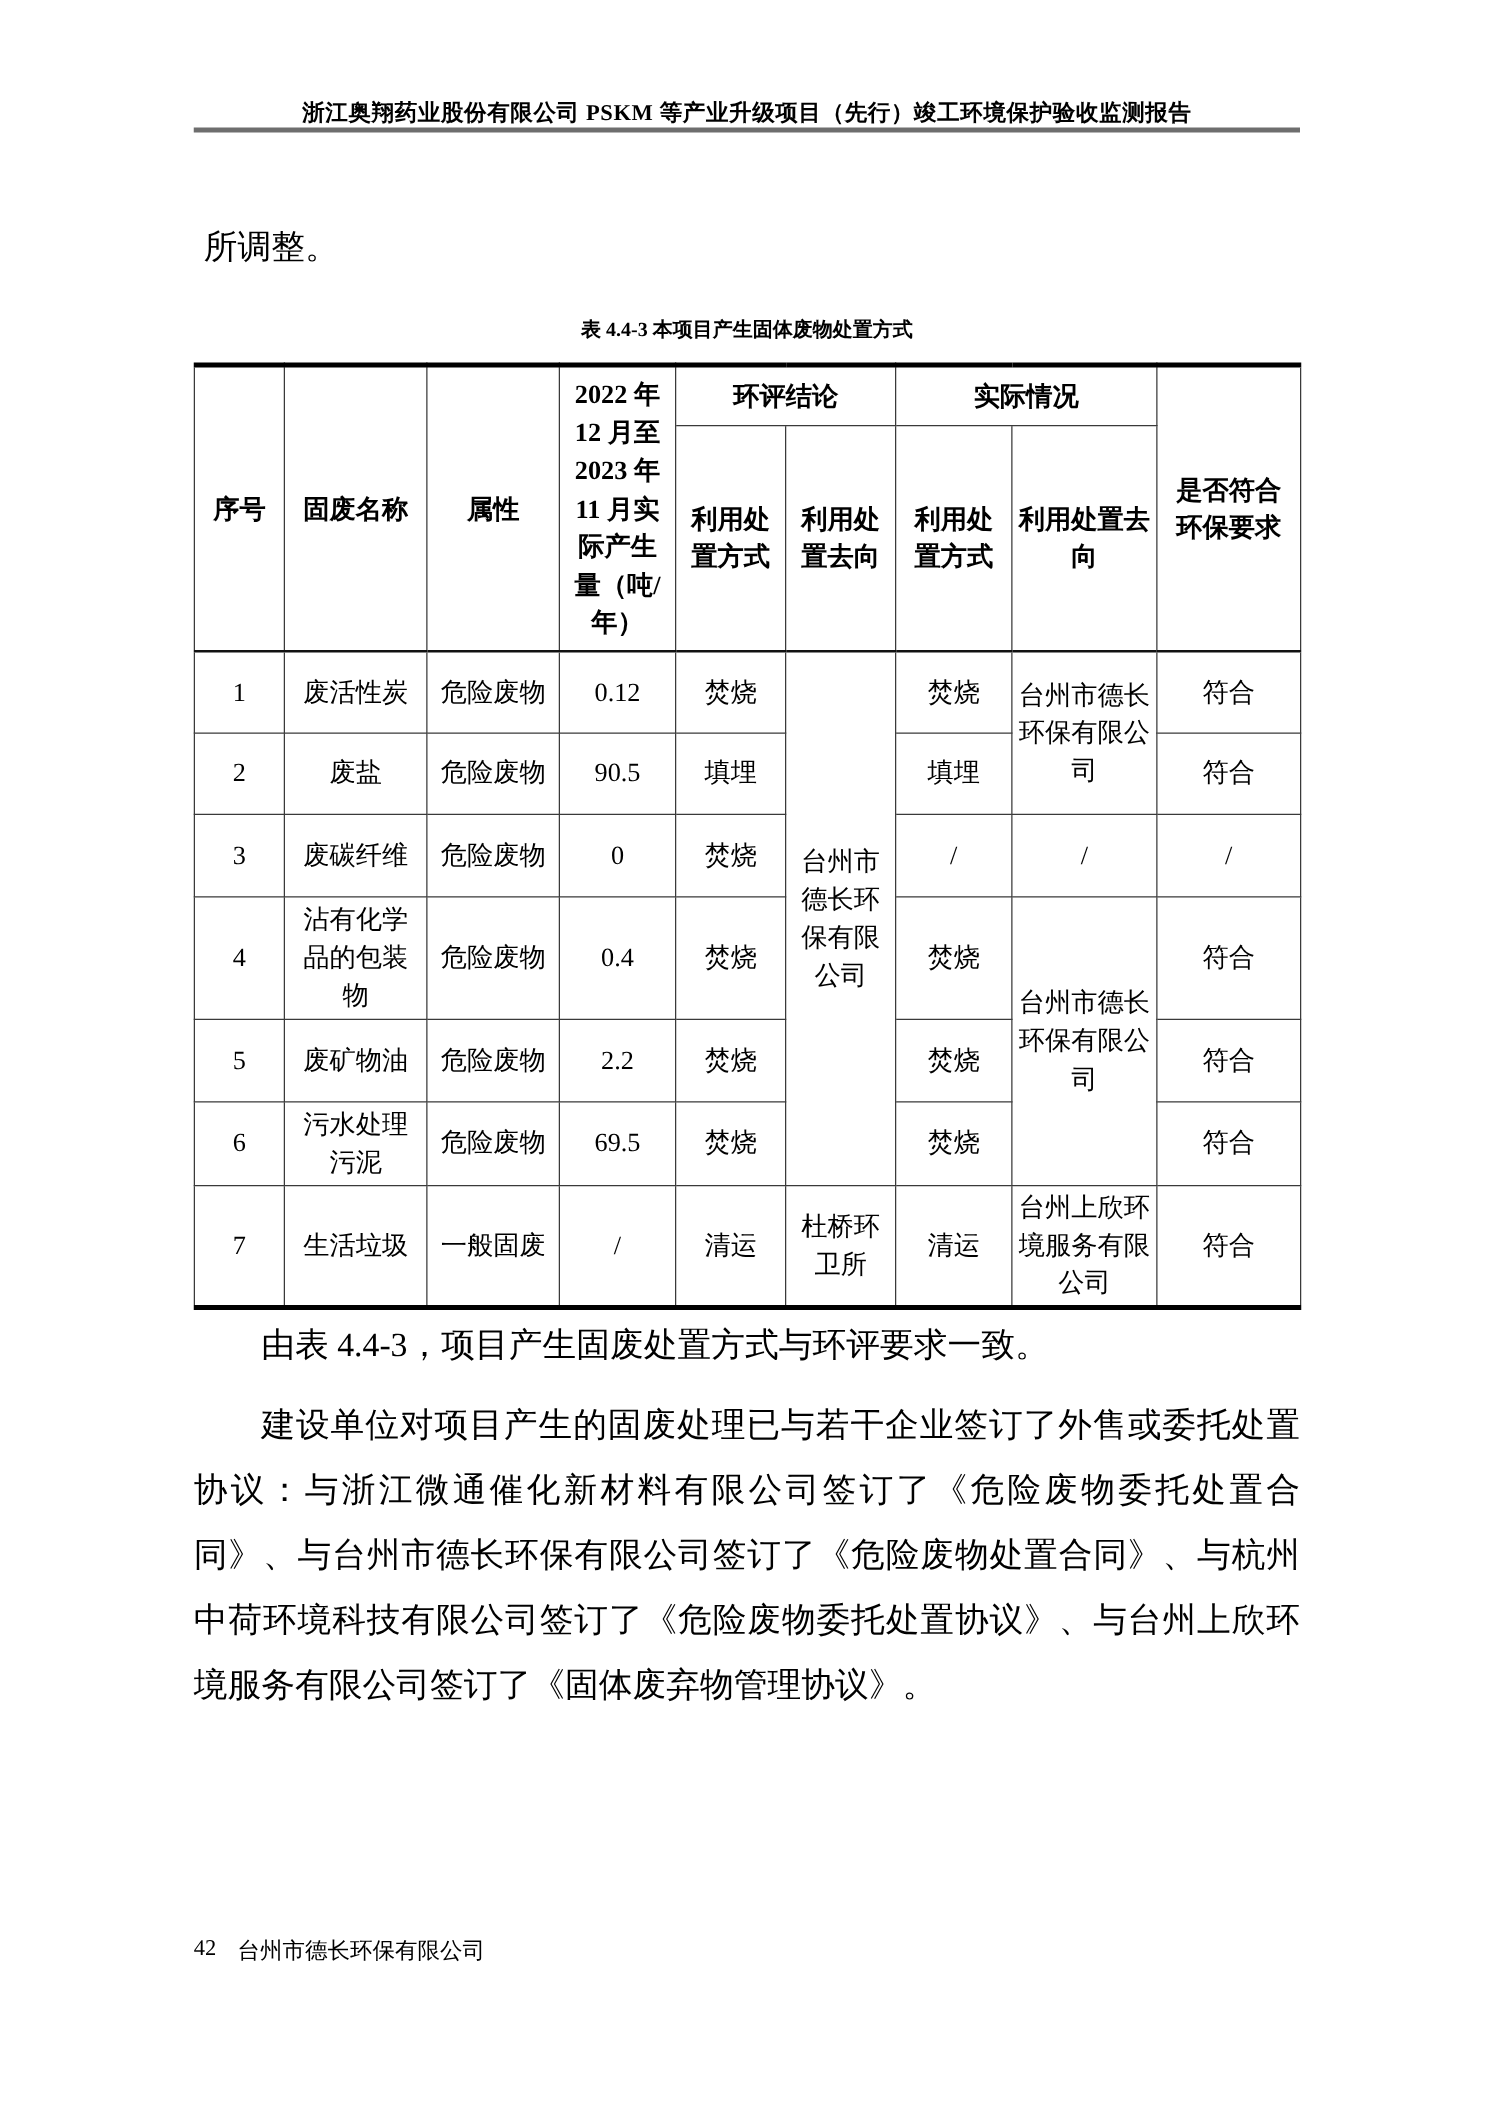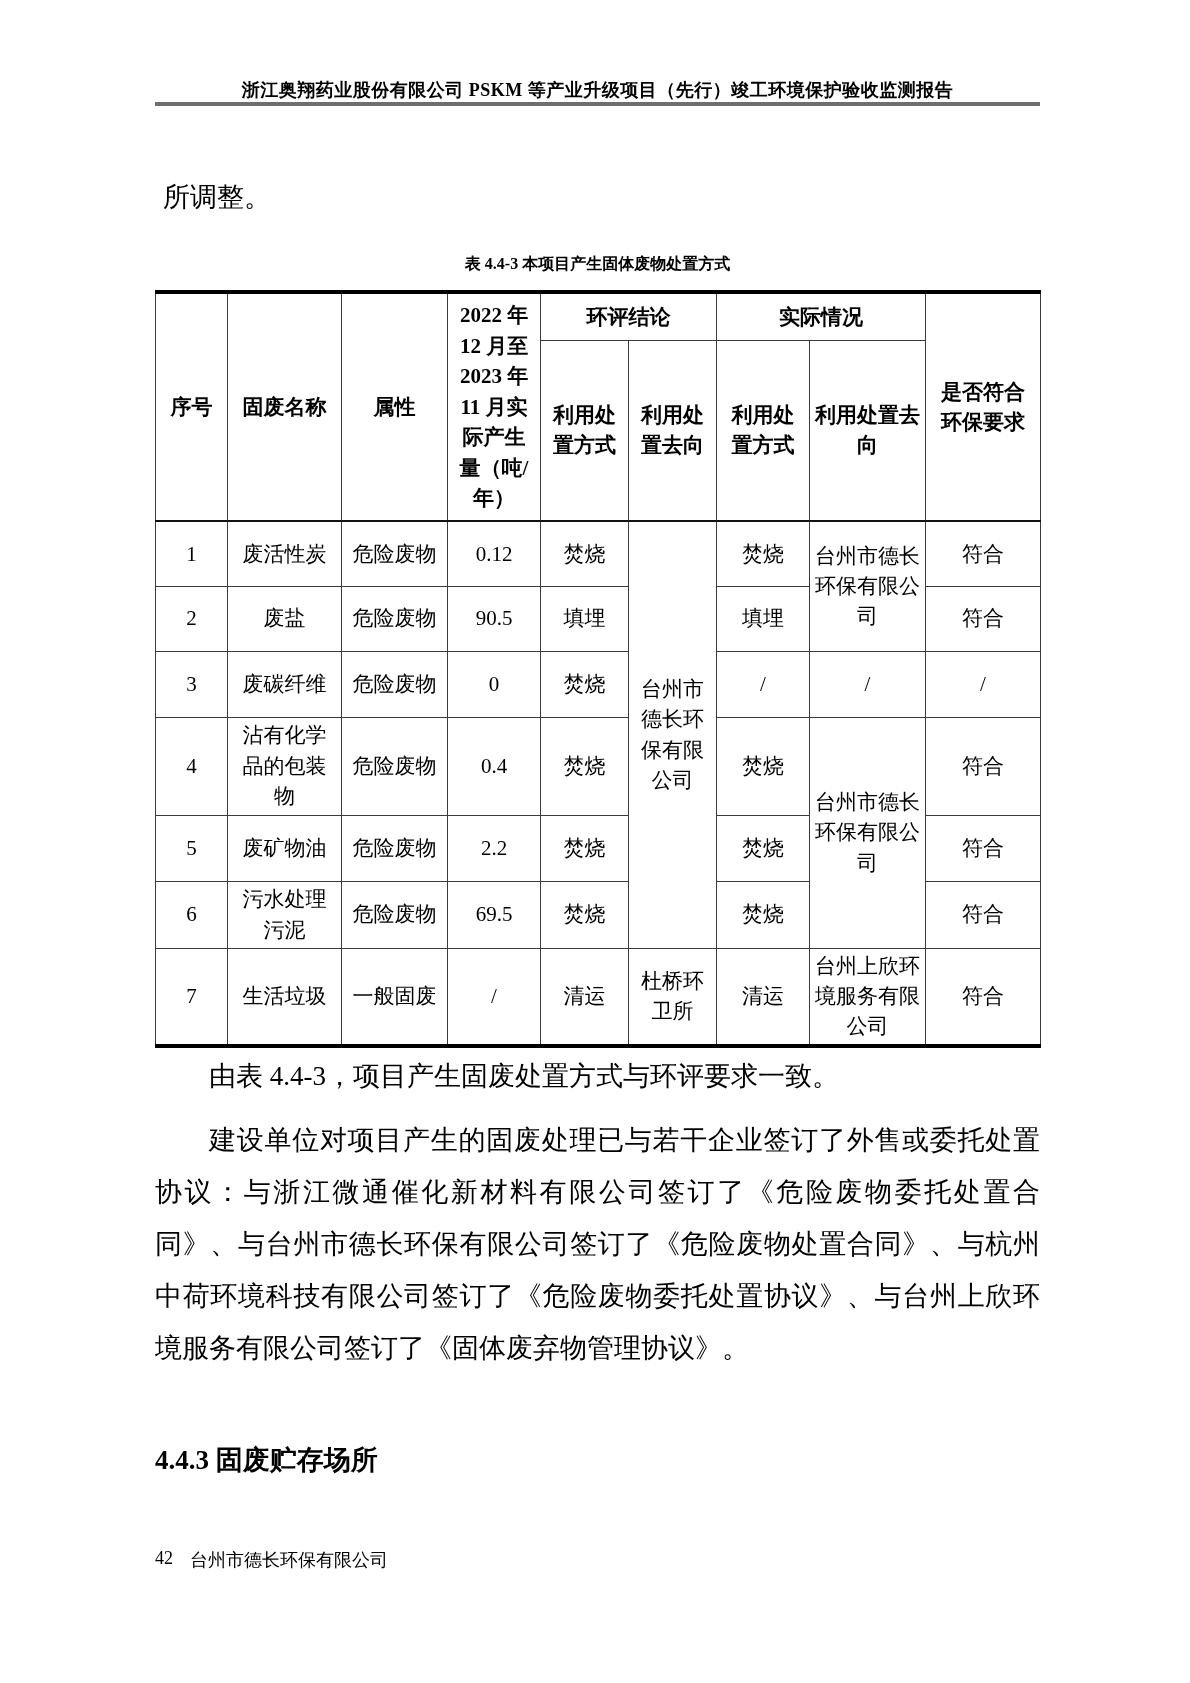--- a/index.html
+++ b/index.html
@@ -215,21 +215,20 @@
           <td>符合</td>
         </tr>
       </tbody>
     </table>
   </div>
 
   <div class="para p1">由表 4.4-3，项目产生固废处置方式与环评要求一致。</div>
 
   <div class="para p2">建设单位对项目产生的固废处理已与若干企业签订了外售或委托处置协议：与浙江微通催化新材料有限公司签订了《危险废物委托处置合同》、与台州市德长环保有限公司签订了《危险废物处置合同》、与杭州中荷环境科技有限公司签订了《危险废物委托处置协议》、与台州上欣环境服务有限公司签订了《固体废弃物管理协议》。</div>
 
-  <div class="section-heading">4.4.3 固废贮存场所</div>
 
 
   <div class="footer">
     <span class="footer-org">台州市德长环保有限公司</span>
     <span class="footer-page">42</span>
   </div>
 
 </div>
 
 </body></html>

